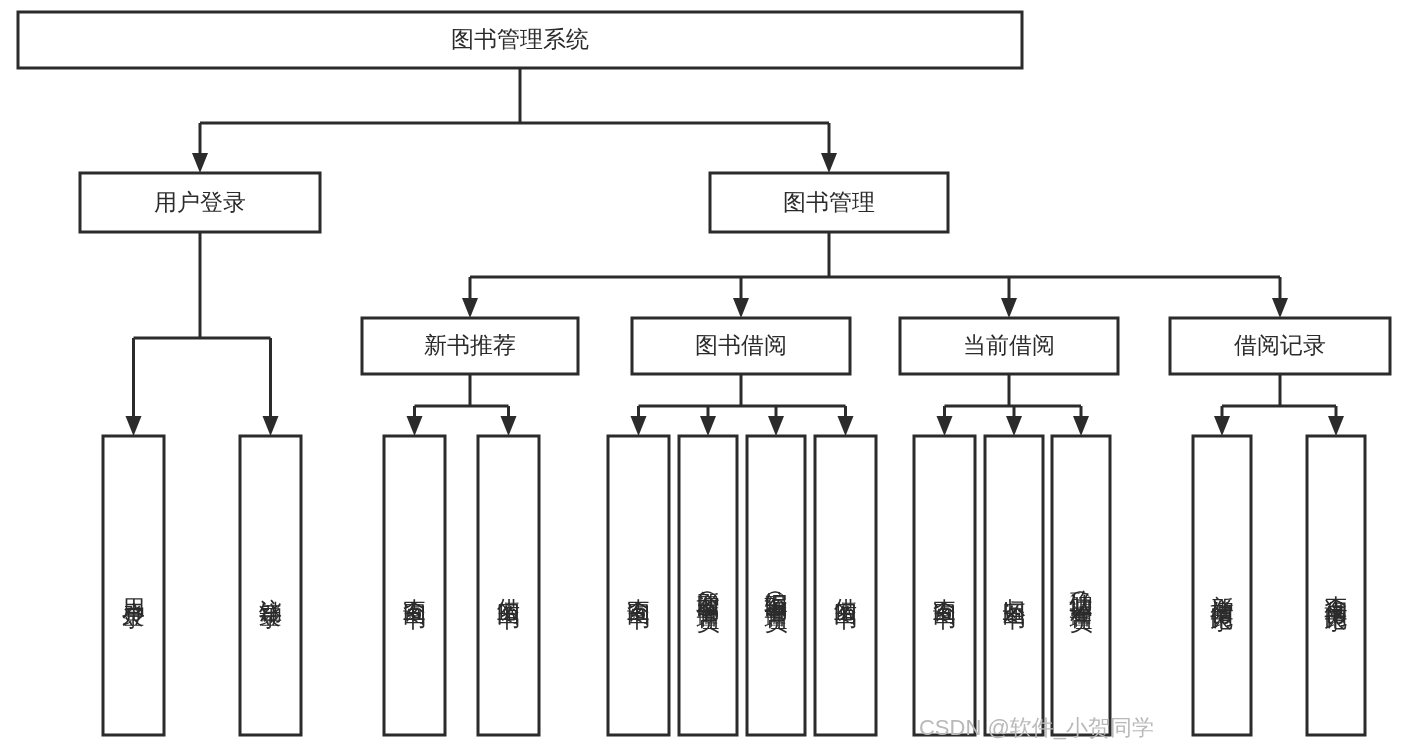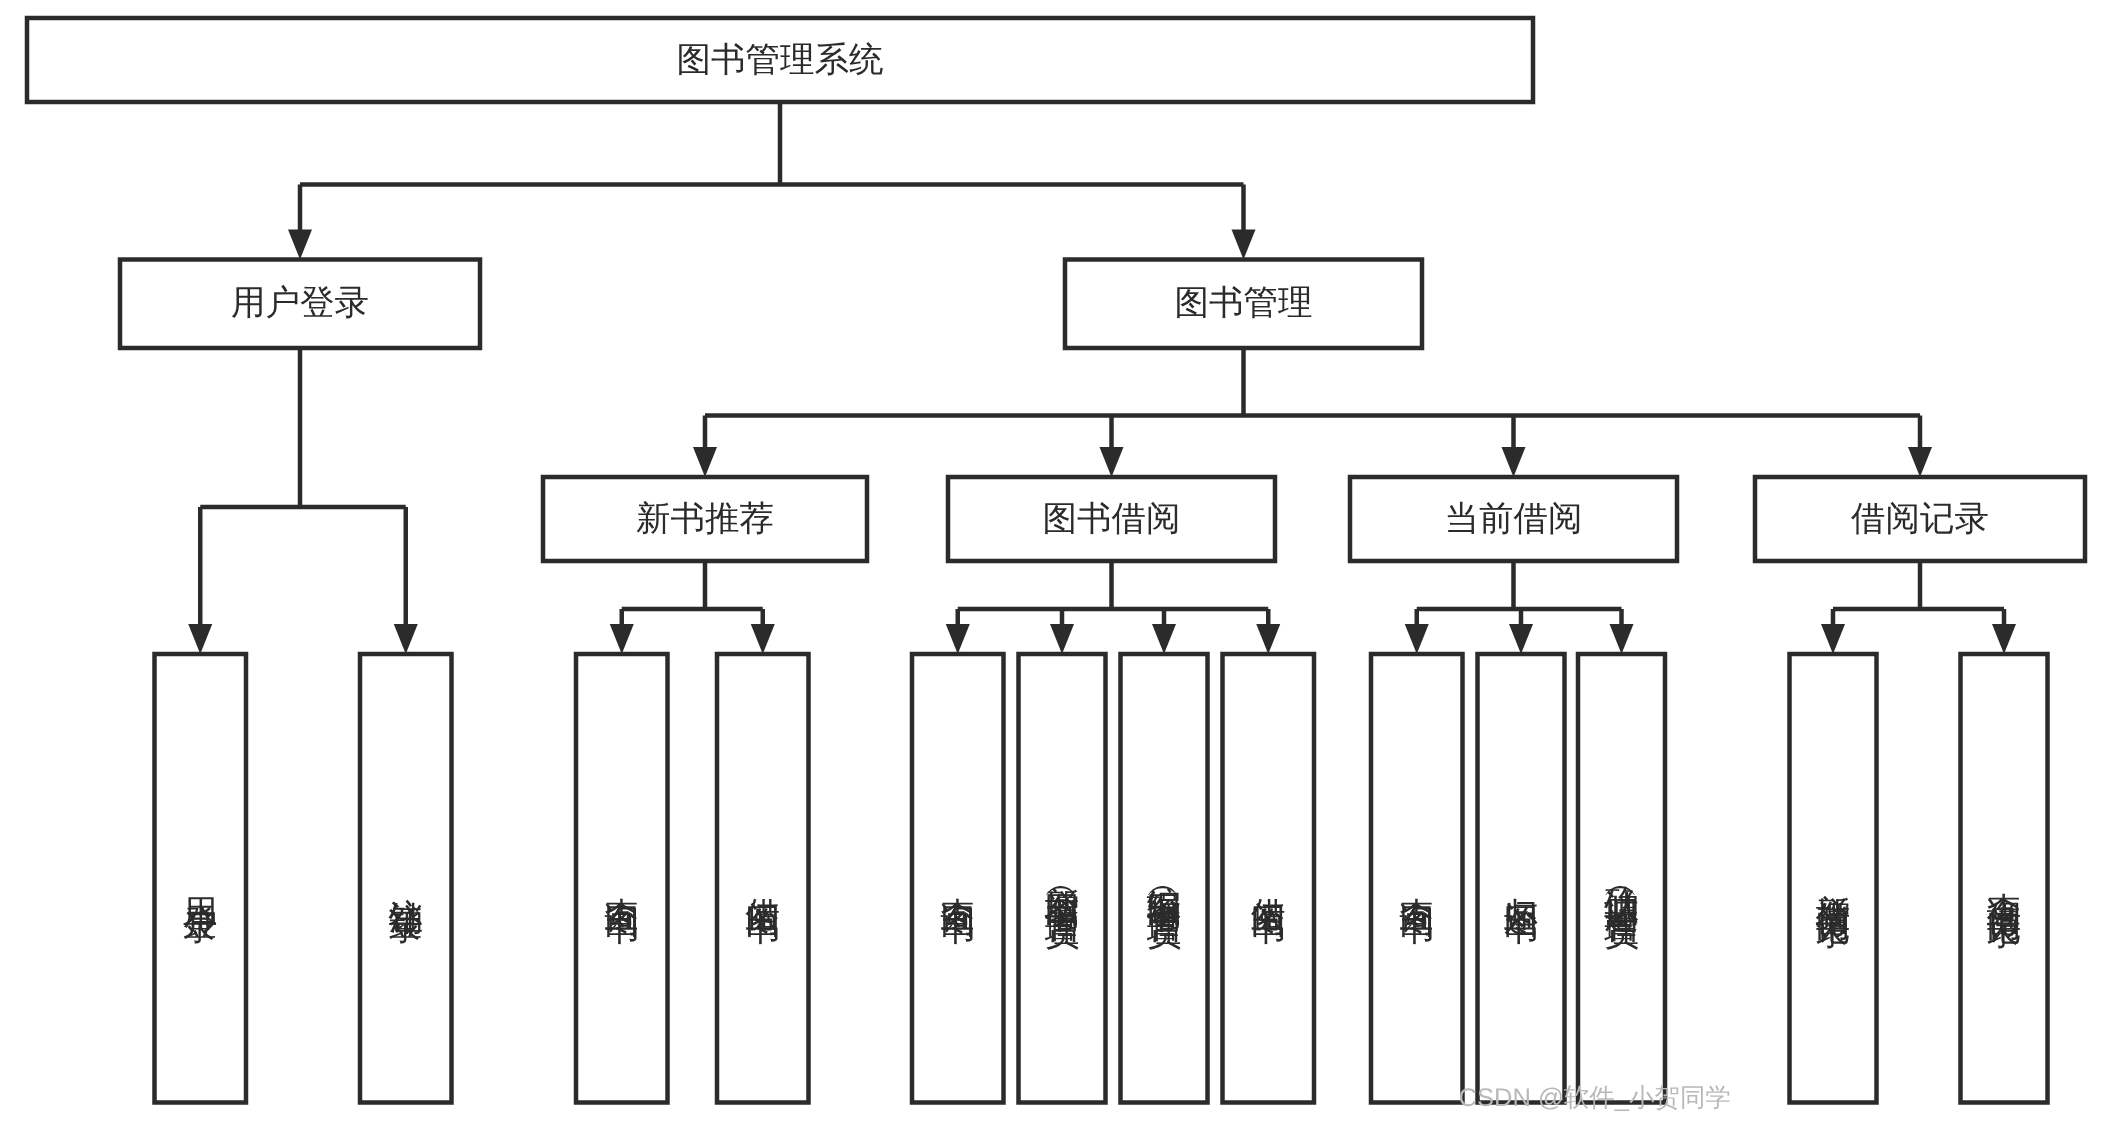--- a/index.html
+++ b/index.html
@@ -64,21 +64,21 @@
     color: #2b2b2b;
     letter-spacing: 3px;
     white-space: nowrap;
     text-align: center;
   }
   .watermark {
     position: absolute;
     right: 8px;
     bottom: 4px;
     font-family: "Liberation Sans", "DejaVu Sans", sans-serif;
-    font-size: 17px;
+    font-size: 22px;
     color: #b9b9b9;
     white-space: nowrap;
     user-select: none;
   }
 </style>
 </head>
 <body>
 
 <div id="diagram-root">
   <svg class="tree" viewBox="0 0 1405 747" xmlns="http://www.w3.org/2000/svg">

